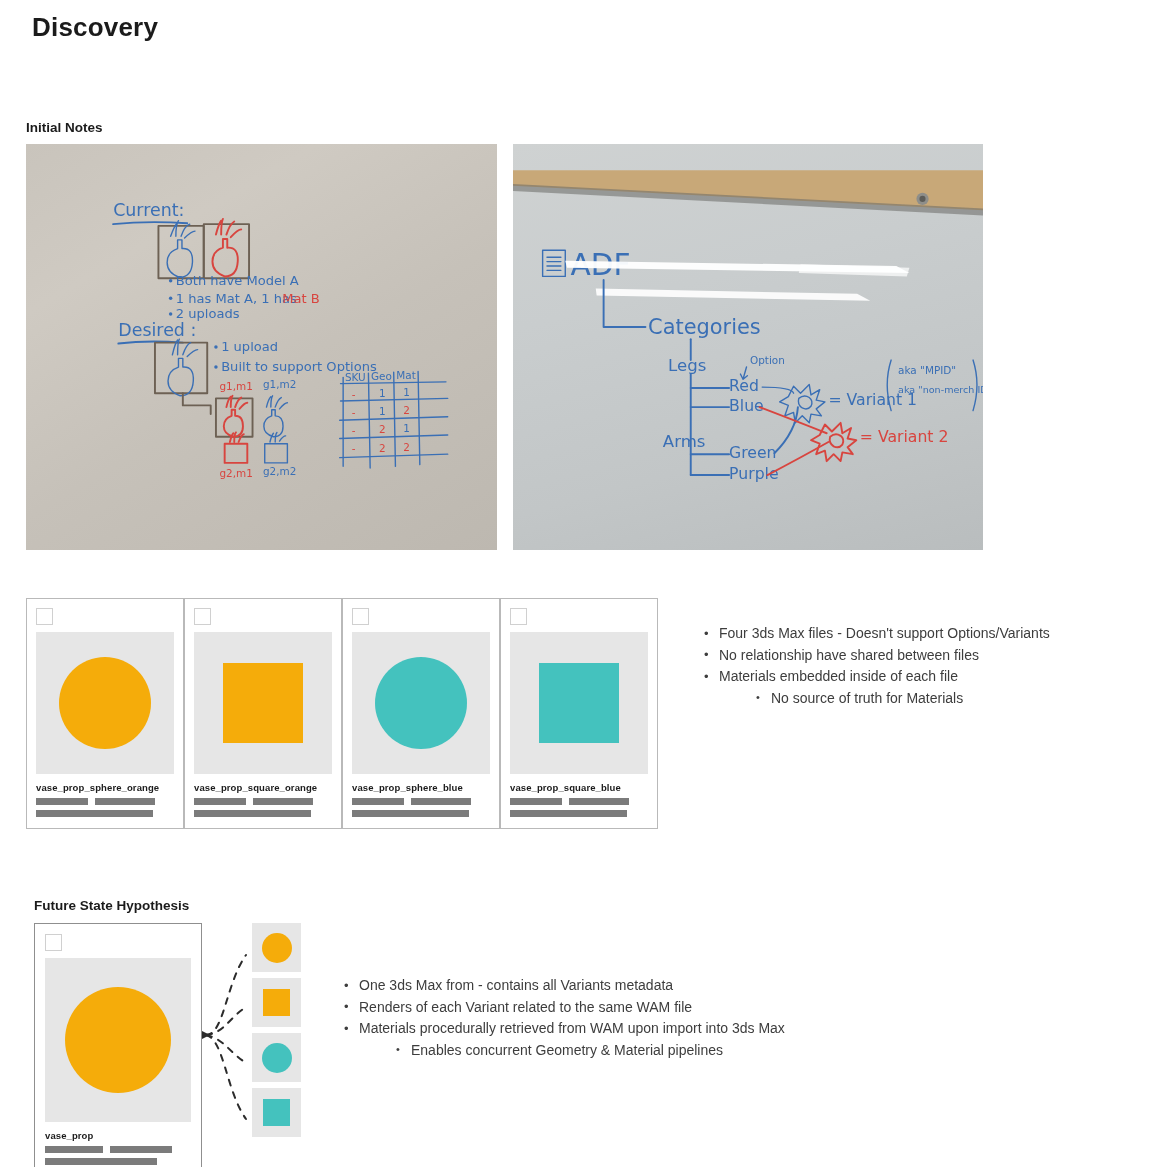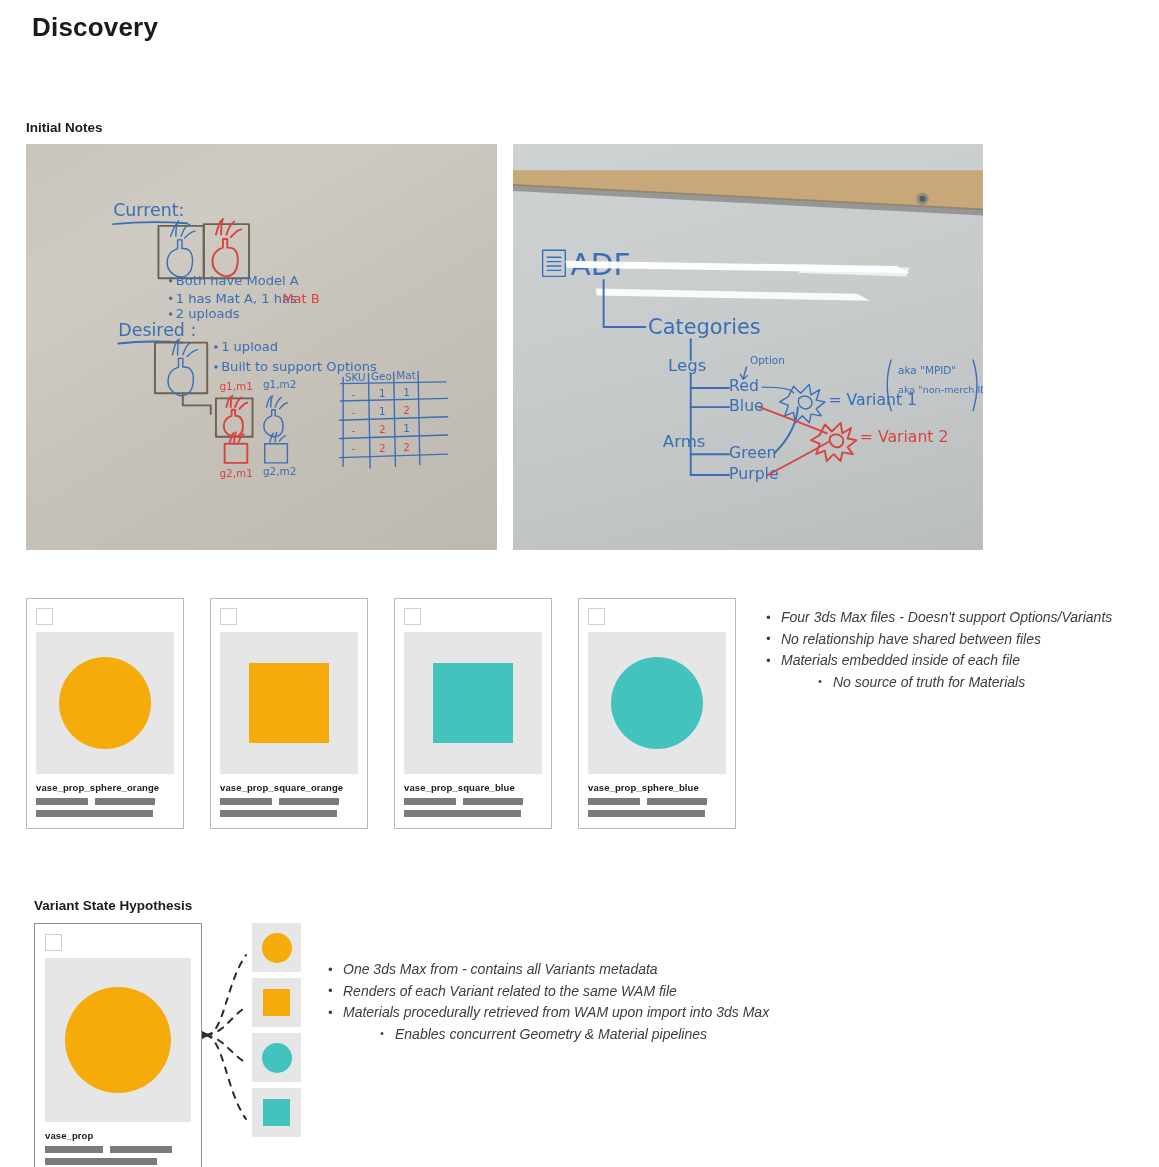--- a/index.html
+++ b/index.html
@@ -51,21 +51,21 @@
   .hw { font-family: "DejaVu Sans", sans-serif; font-size: 15px; }
   .hw-b { fill: #3a6fb5; }
   .hw-r { fill: #d8453f; }
   .hw-small { font-size: 12px; }
   .hw-big { font-size: 20px; }
 
   
   #current-state-section { position: absolute; left: 26px; top: 598px; width: 1110px; }
   #current-state-section .section-label { margin-bottom: 10px; }
   .cs-body { display: flex; align-items: flex-start; }
-  .card-row { display: flex; gap: 26px; }
+  .card-row { display: flex; }
   .asset-card {
     width: 158px;
     background: #ffffff;
     border: 1px solid #b9b9b9;
     padding: 9px 9px 11px 9px;
     box-sizing: border-box;
   }
   .card-check {
     width: 15px; height: 15px;
     border: 1px solid #d0d0d0;
@@ -86,21 +86,21 @@
     font-weight: bold;
     color: #1b1b1b;
     margin: 8px 0 5px 0;
     letter-spacing: 0.1px;
   }
   .bar { background: #7b7b7b; height: 7px; }
   .bar-row { display: flex; gap: 7px; margin-bottom: 5px; }
 
   .cs-bullets { margin-left: 28px; padding-top: 9px; }
 
-  .bullets { list-style: none; margin: 0; padding: 0; font-style: italic; }
+  .bullets { list-style: none; margin: 16px; padding: 0; }
   .bullets li {
     font-size: 14px;
     color: #3d3d3d;
     line-height: 21.5px;
     padding-left: 17px;
     position: relative;
   }
   .bullets li::before {
     content: "\2022";
     position: absolute;
@@ -331,36 +331,36 @@
         <div class="bar-row">
           <div class="bar" style="width:52px"></div>
           <div class="bar" style="width:60px"></div>
         </div>
         <div class="bar" style="width:117px"></div>
       </div>
 
       <div class="asset-card">
         <div class="card-check"></div>
         <div class="card-thumb">
-          <div style="width:80px;height:80px;background:#44C2BE;"></div>
-        </div>
-        <div class="card-name">vase_prop_square_blue</div>
+          <div class="shape-circle" style="width:92px;height:92px;background:#44C2BE;"></div>
+        </div>
+        <div class="card-name">vase_prop_sphere_blue</div>
         <div class="bar-row">
           <div class="bar" style="width:52px"></div>
           <div class="bar" style="width:60px"></div>
         </div>
         <div class="bar" style="width:117px"></div>
       </div>
 
       <div class="asset-card">
         <div class="card-check"></div>
         <div class="card-thumb">
-          <div class="shape-circle" style="width:92px;height:92px;background:#44C2BE;"></div>
-        </div>
-        <div class="card-name">vase_prop_sphere_blue</div>
+          <div style="width:80px;height:80px;background:#44C2BE;"></div>
+        </div>
+        <div class="card-name">vase_prop_square_blue</div>
         <div class="bar-row">
           <div class="bar" style="width:52px"></div>
           <div class="bar" style="width:60px"></div>
         </div>
         <div class="bar" style="width:117px"></div>
       </div>
 
     </div>
 
     <div class="cs-bullets">
@@ -368,21 +368,21 @@
         <li>Four 3ds Max files - Doesn't support Options/Variants</li>
         <li>No relationship have shared between files</li>
         <li>Materials embedded inside of each file</li>
         <li class="sub">No source of truth for Materials</li>
       </ul>
     </div>
   </div>
 </div>
 
 <div id="future-state-section">
-  <div class="section-label">Variant State Hypothesis</div>
+  <div class="section-label">Future State Hypothesis</div>
 
   <div class="fs-body">
 
     <div class="fs-card">
       <div class="card-check"></div>
       <div class="fs-thumb">
         <div class="shape-circle" style="width:106px;height:106px;background:#F5AC0A;"></div>
       </div>
       <div class="card-name">vase_prop</div>
       <div class="bar-row">

